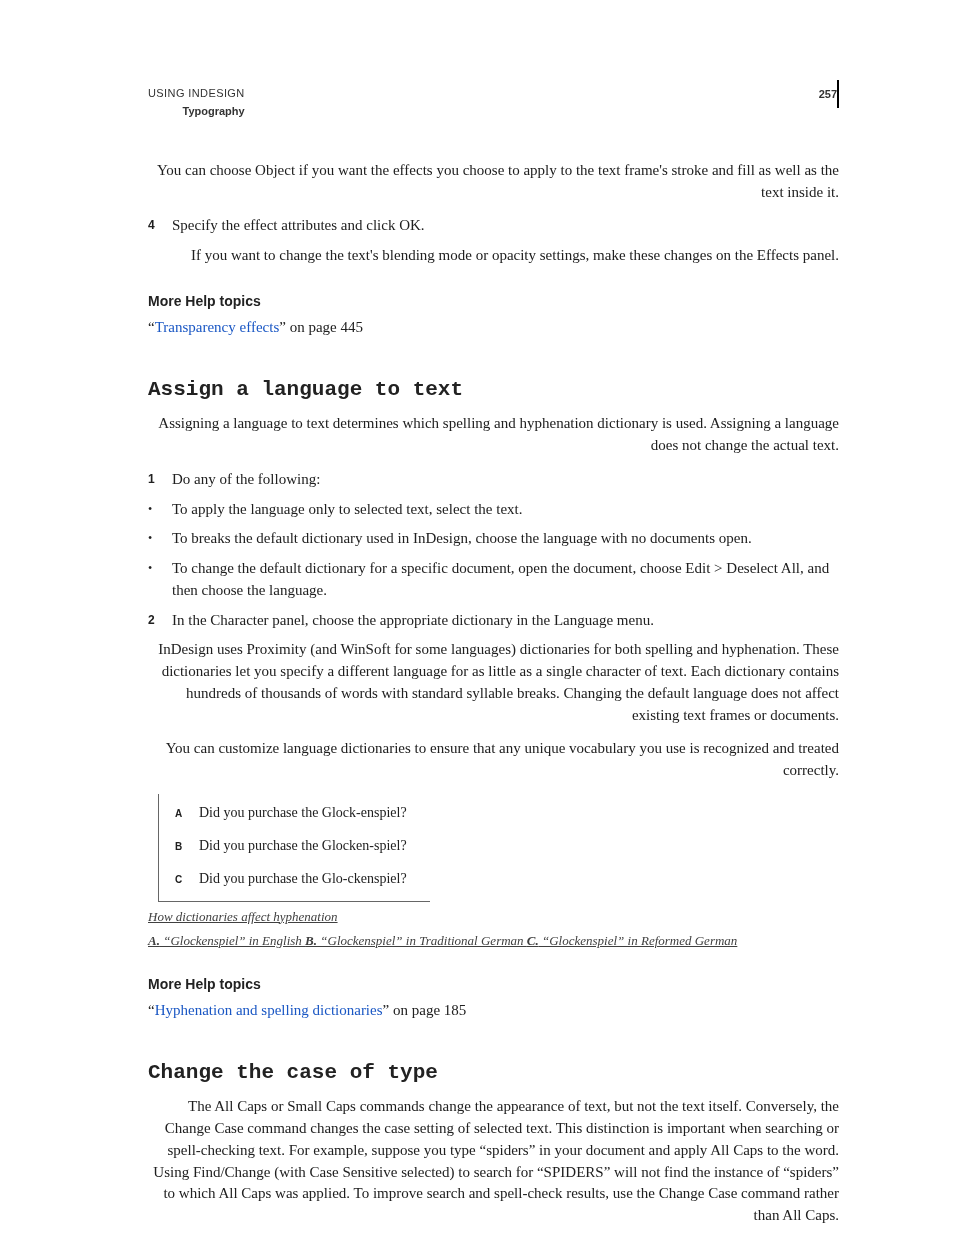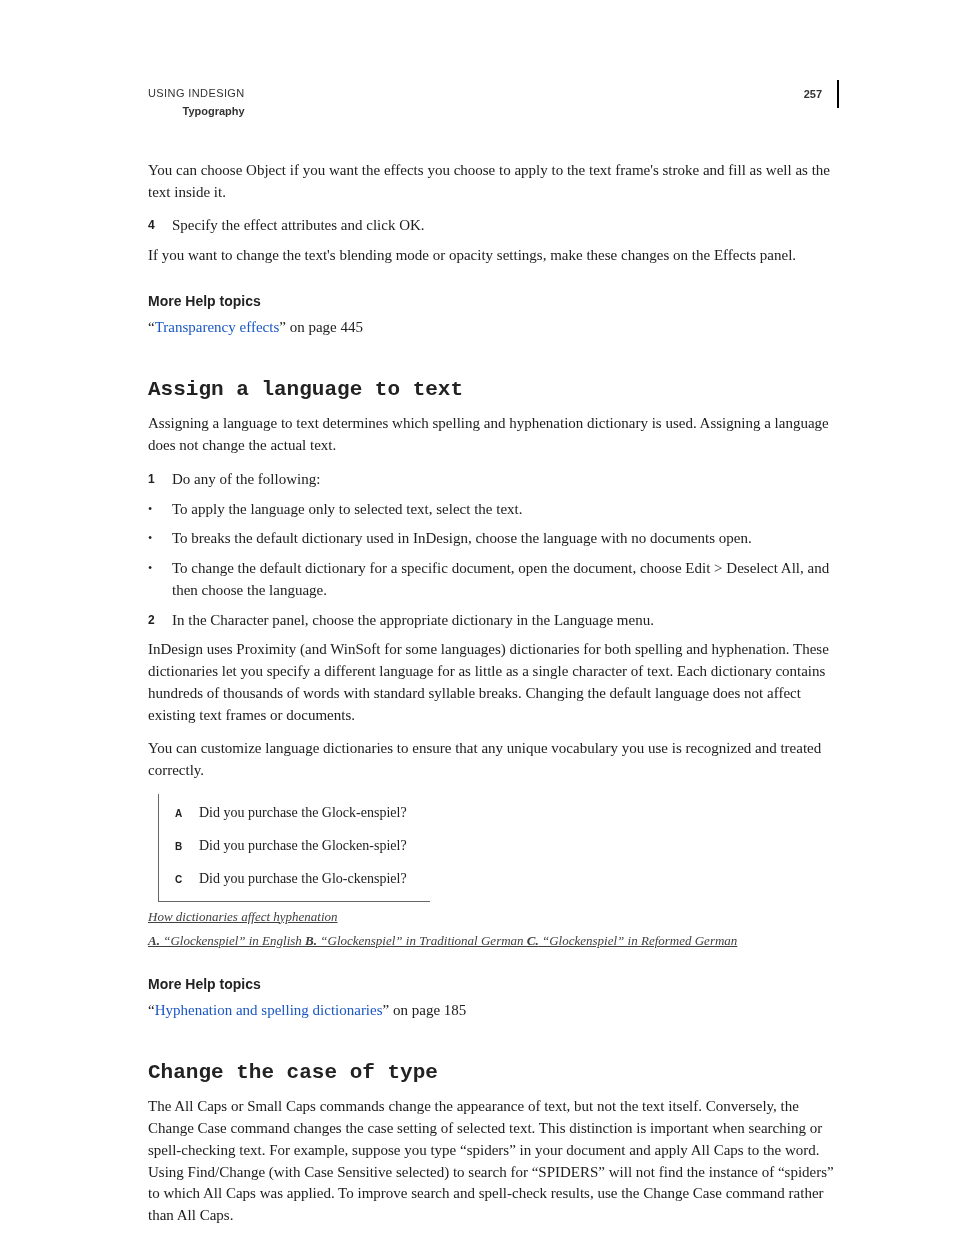--- a/index.html
+++ b/index.html
@@ -36,27 +36,27 @@
     font-weight: 700;
     color: #333;
     margin-top: 2px;
     text-align: right;
   }
   .runhead .right {
     font-family: "Myriad Pro", "Segoe UI", Arial, sans-serif;
     font-size: 11px;
     font-weight: 700;
     color: #333;
-    padding-right: 15px;
+    padding-right: 0;
     border-right: 2px solid #000;
     line-height: 28px;
     height: 28px;
     margin-top: -6px;
   }
-  p.body { margin: 0 0 12px 0; }
+  p.body { margin: 0 0 12px 0; text-align: right; }
   p.spaced-top { margin-top: 6px; }
   .numlist {
     list-style: none;
     padding: 0;
     margin: 0 0 8px 0;
   }
   .numlist li {
     display: flex;
     gap: 12px;
     margin-bottom: 8px;

